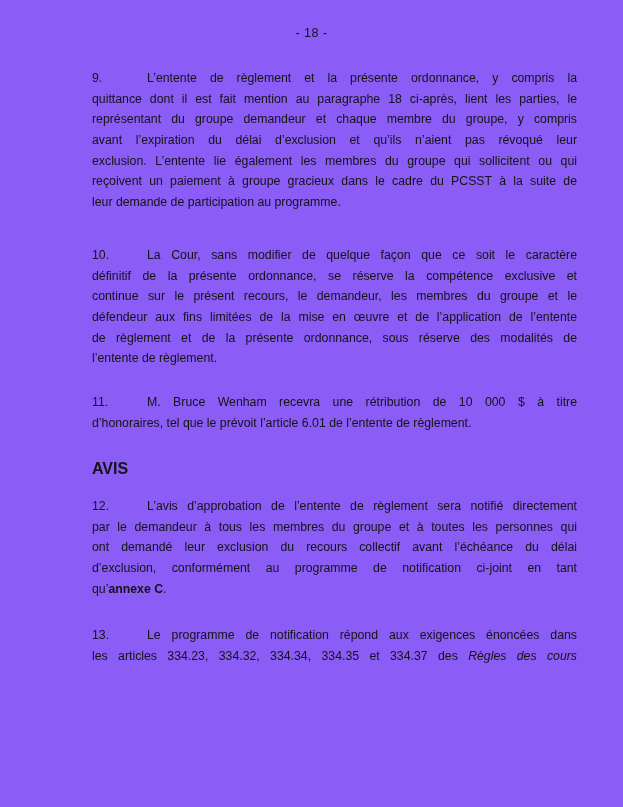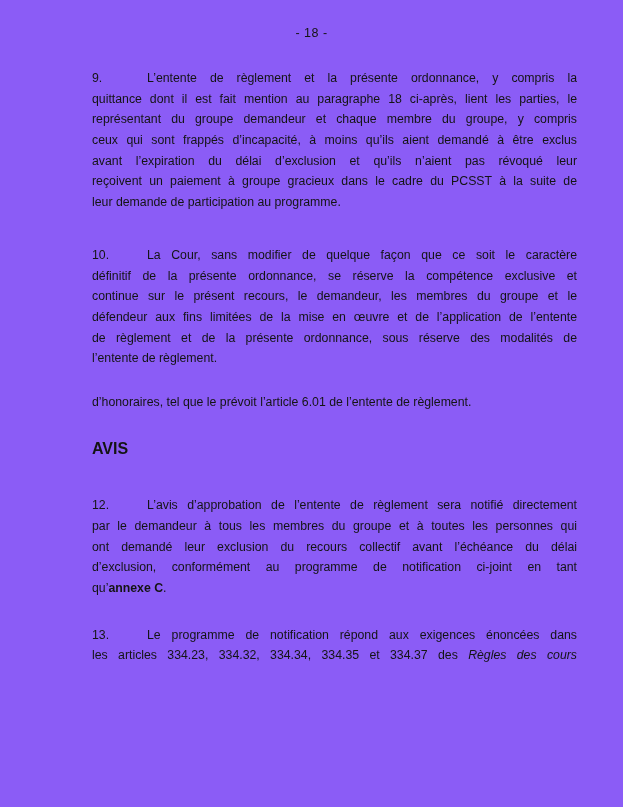--- a/index.html
+++ b/index.html
@@ -63,38 +63,39 @@
 </head>
 <body>
 
 <div class="page">
   <div class="page-header">- 18 -</div>
   <div class="doc-body" style="margin-top: 0px; padding-top: 68px;">
       <div class="block paragraph" style="margin-top: 0px;">
         <div class="line just"><span class="pnum">9.</span><span>L’entente de règlement et la présente ordonnance, y compris la</span></div>
         <div class="line just"><span>quittance dont il est fait mention au paragraphe 18 ci-après, lient les parties, le</span></div>
         <div class="line just"><span>représentant du groupe demandeur et chaque membre du groupe, y compris</span></div>
-        <div class="line just"><span>ceux qui sont frappés d’incapacité, à moins qu’ils aient demandé à être exclus</span></div>
         <div class="line just"><span>avant l’expiration du délai d’exclusion et qu’ils n’aient pas révoqué leur</span></div>
+        <div class="line just"><span>exclusion. L’entente lie également les membres du groupe qui sollicitent ou qui</span></div>
         <div class="line just"><span>reçoivent un paiement à groupe gracieux dans le cadre du PCSST à la suite de</span></div>
         <div class="line"><span>leur demande de participation au programme.</span></div>
       </div>
       <div class="block paragraph" style="margin-top: 32px;">
         <div class="line just"><span class="pnum">10.</span><span>La Cour, sans modifier de quelque façon que ce soit le caractère</span></div>
         <div class="line just"><span>définitif de la présente ordonnance, se réserve la compétence exclusive et</span></div>
         <div class="line just"><span>continue sur le présent recours, le demandeur, les membres du groupe et le</span></div>
         <div class="line just"><span>défendeur aux fins limitées de la mise en œuvre et de l’application de l’entente</span></div>
         <div class="line just"><span>de règlement et de la présente ordonnance, sous réserve des modalités de</span></div>
         <div class="line"><span>l’entente de règlement.</span></div>
       </div>
       <div class="block paragraph" style="margin-top: 23px;">
+        <div class="line just"><span class="pnum">11.</span><span>M.&nbsp;Bruce&nbsp;Wenham recevra une rétribution de 10&nbsp;000&nbsp;$ à titre</span></div>
         <div class="line"><span>d’honoraires, tel que le prévoit l’article 6.01 de l’entente de règlement.</span></div>
       </div>
       <div class="block heading" style="margin-top: 26px;">AVIS</div>
-      <div class="block paragraph" style="margin-top: 36px;">
+      <div class="block paragraph" style="margin-top: 16px;">
         <div class="line just"><span class="pnum">12.</span><span>L’avis d’approbation de l’entente de règlement sera notifié directement</span></div>
         <div class="line just"><span>par le demandeur à tous les membres du groupe et à toutes les personnes qui</span></div>
         <div class="line just"><span>ont demandé leur exclusion du recours collectif avant l’échéance du délai</span></div>
         <div class="line just"><span>d’exclusion, conformément au programme de notification ci-joint en tant</span></div>
         <div class="line"><span>qu’</span><span class="b">annexe&nbsp;C</span><span>.</span></div>
       </div>
       <div class="block paragraph" style="margin-top: 26px;">
         <div class="line just"><span class="pnum">13.</span><span>Le programme de notification répond aux exigences énoncées dans</span></div>
         <div class="line just"><span>les articles 334.23, 334.32, 334.34, 334.35 et 334.37 des </span><span class="i">Règles des cours</span></div>
       </div>

